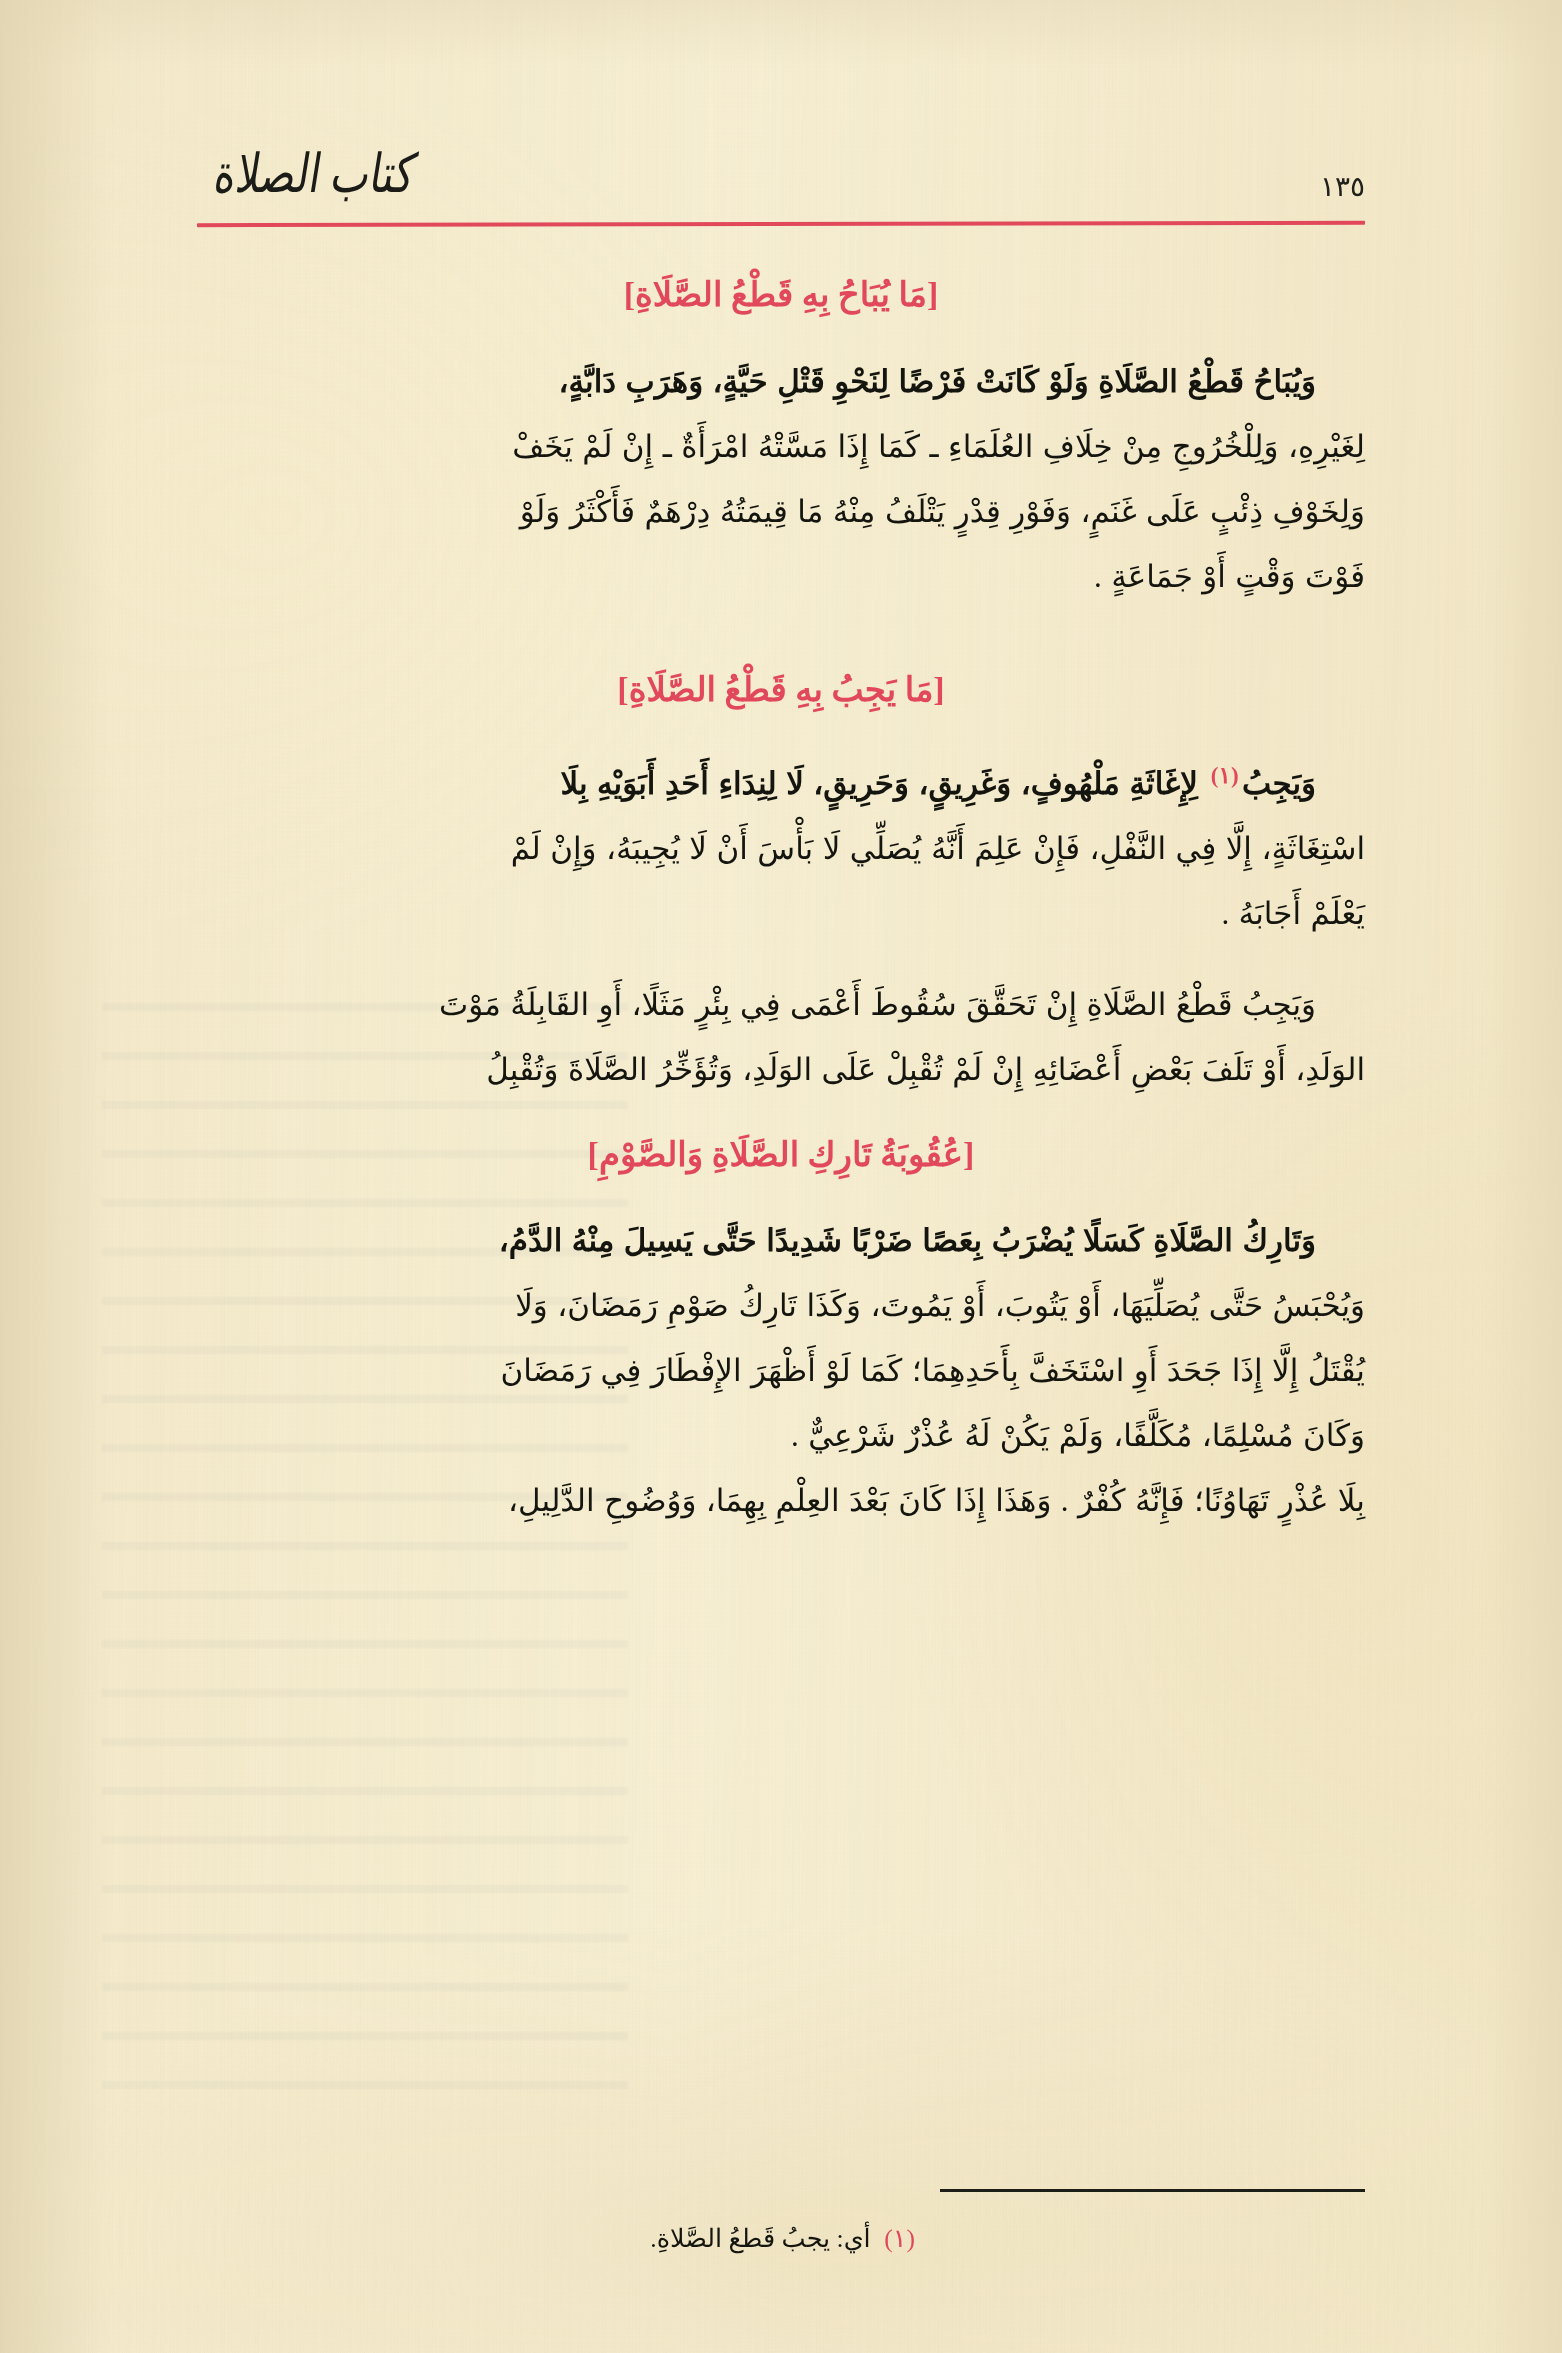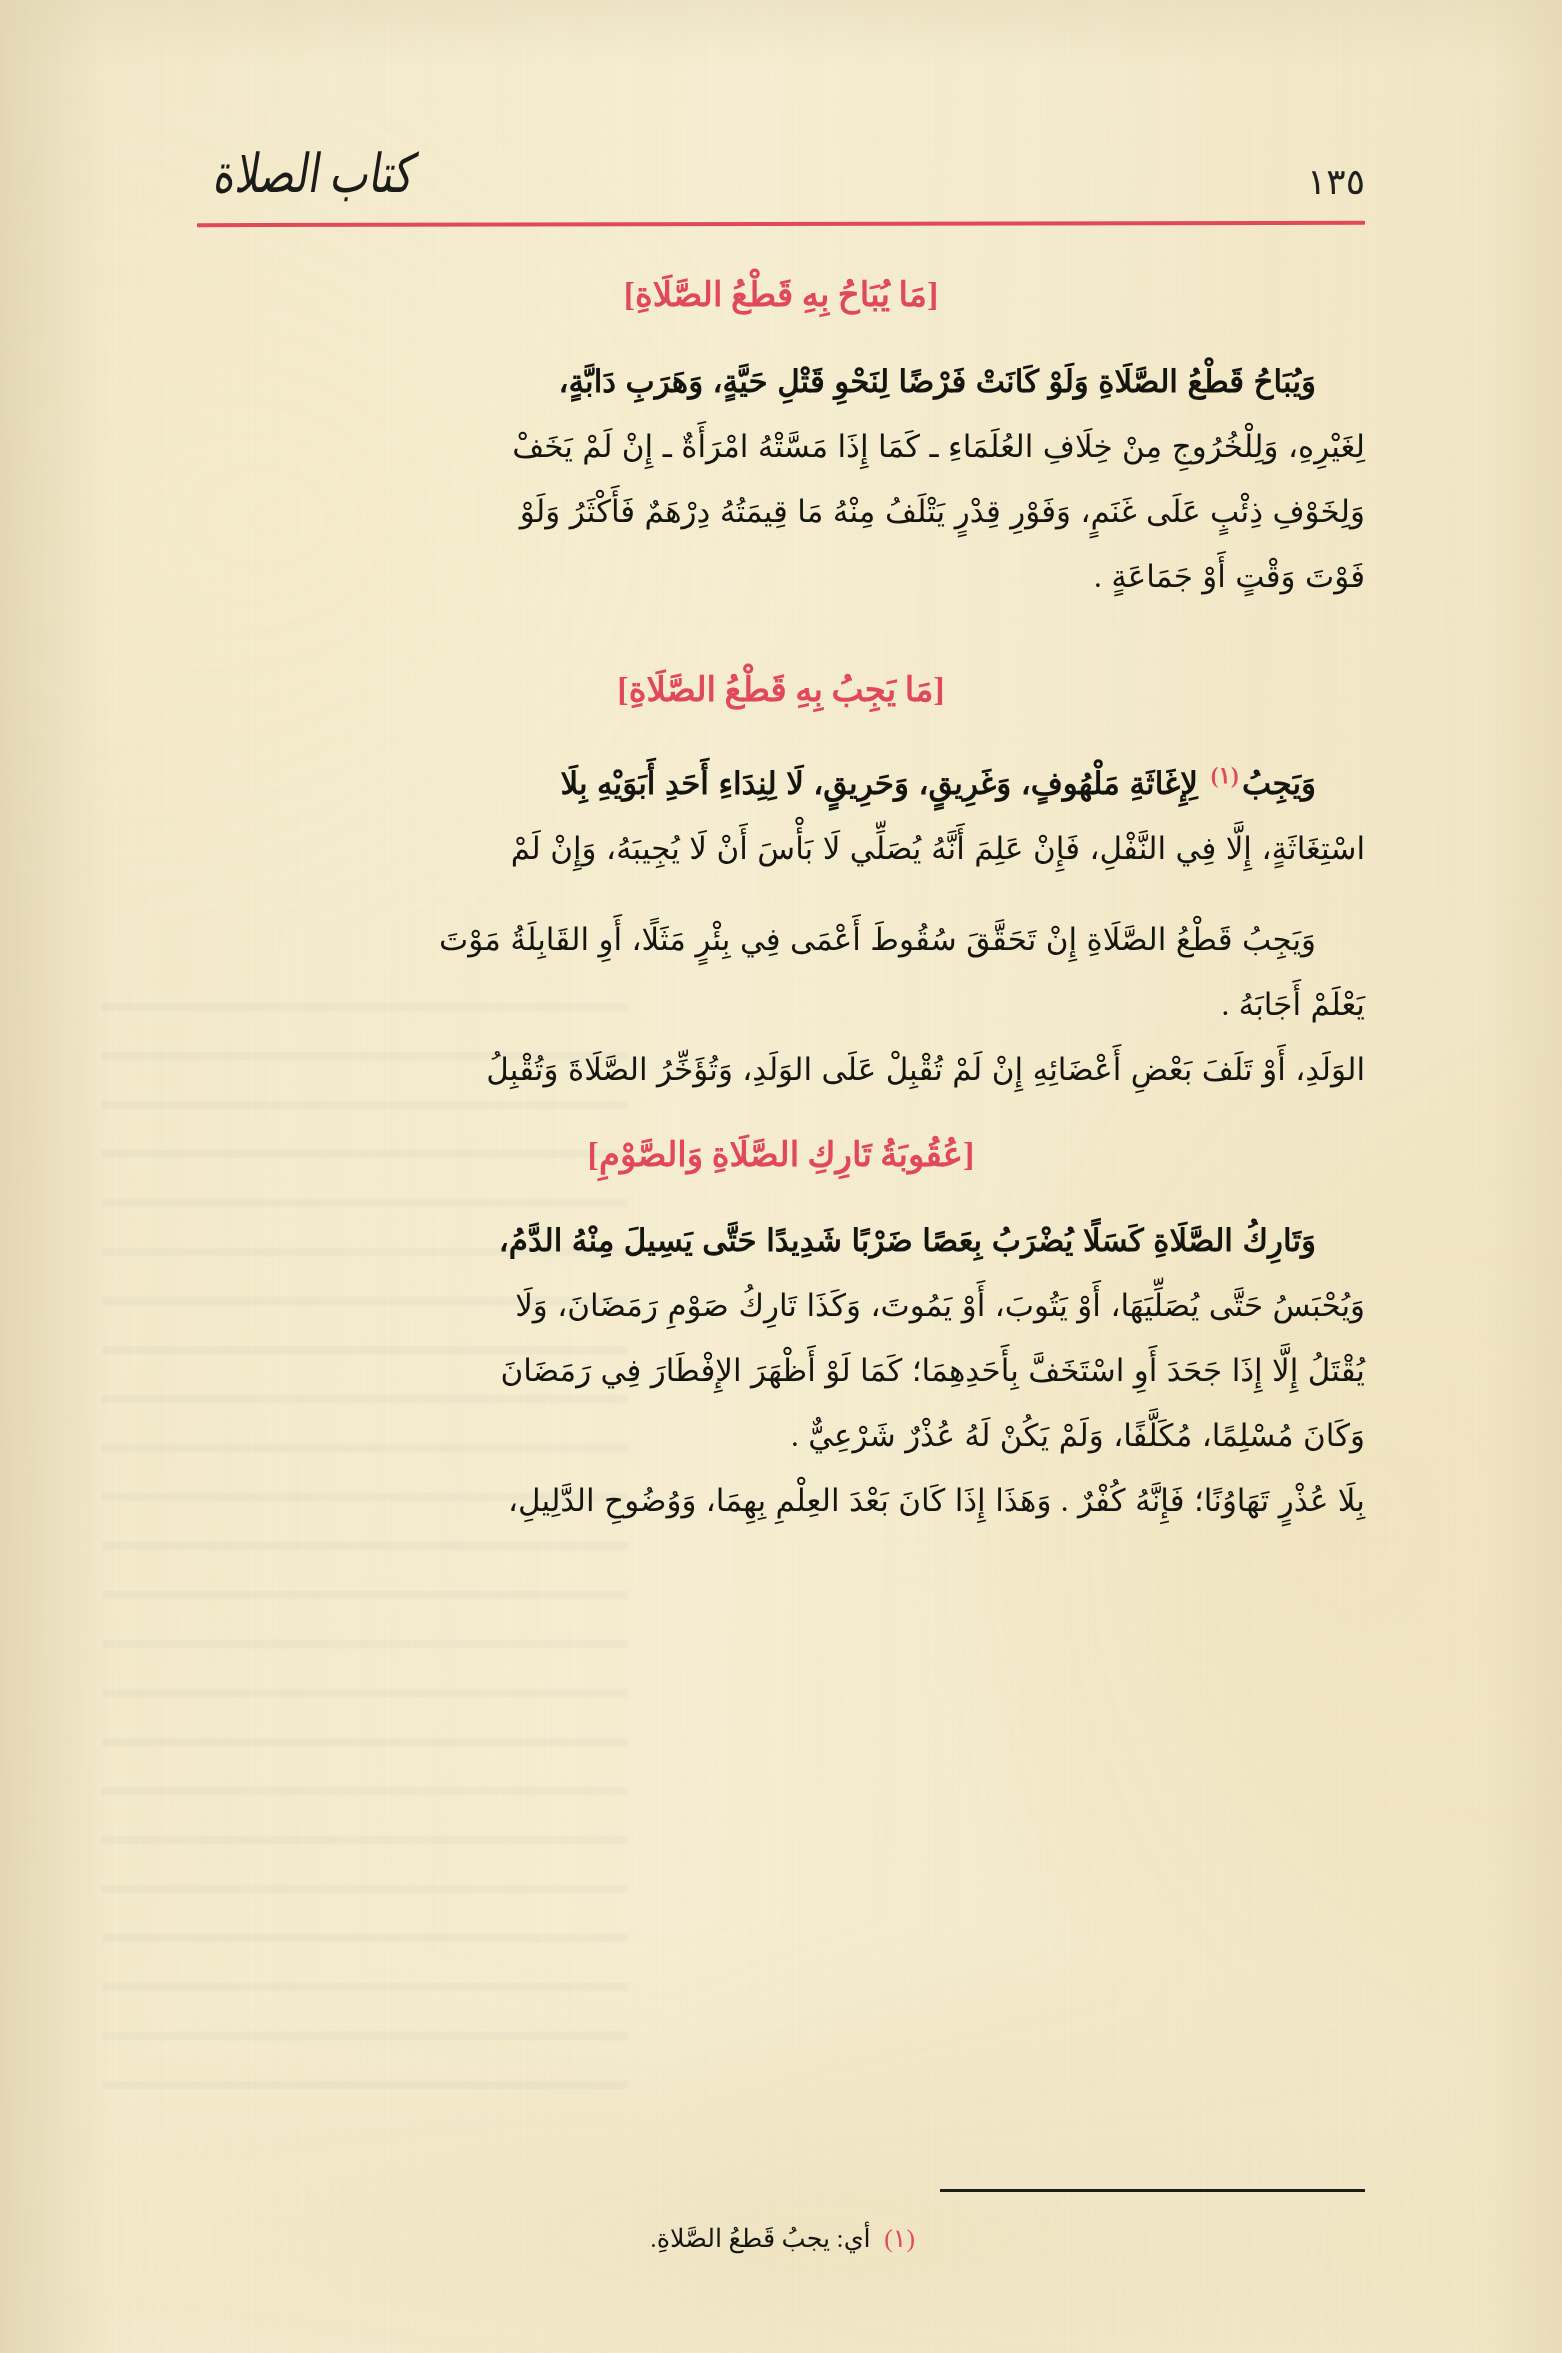--- a/index.html
+++ b/index.html
@@ -66,21 +66,21 @@
     height: 102px;
   }
   .header-row {
     display: flex;
     align-items: flex-end;
     justify-content: space-between;
     height: 82px;
   }
   .page-number {
     font-family: "Liberation Serif", "DejaVu Serif", serif;
-    font-size: 36px;
+    font-size: 28px;
     color: #20201c;
     letter-spacing: 1.7px;
     padding-bottom: 5.1px;
     direction: rtl;
   }
   .book-title {
     font-family: "Liberation Serif", "DejaVu Serif", serif;
     font-size: 44px;
     color: #1b1b17;
     direction: rtl;
@@ -235,25 +235,25 @@
     <p class="para">لِغَيْرِهِ، وَلِلْخُرُوجِ مِنْ خِلَافِ العُلَمَاءِ ـ كَمَا إِذَا مَسَّتْهُ امْرَأَةٌ ـ إِنْ لَمْ يَخَفْ</p>
     <p class="para">وَلِخَوْفِ ذِئْبٍ عَلَى غَنَمٍ، وَفَوْرِ قِدْرٍ يَتْلَفُ مِنْهُ مَا قِيمَتُهُ دِرْهَمٌ فَأَكْثَرُ وَلَوْ</p>
     <p class="para" style="text-align:right;">فَوْتَ وَقْتٍ أَوْ جَمَاعَةٍ .</p>
 
     <h2 class="section-heading heading-2">[مَا يَجِبُ بِهِ قَطْعُ الصَّلَاةِ]</h2>
 
     <p class="para first-of-block">
       <span class="indent"></span><span>وَيَجِبُ<span class="fn-ref">(١)</span> لِإِغَاثَةِ مَلْهُوفٍ، وَغَرِيقٍ، وَحَرِيقٍ، لَا لِنِدَاءِ أَحَدِ أَبَوَيْهِ بِلَا</span>
     </p>
     <p class="para">اسْتِغَاثَةٍ، إِلَّا فِي النَّفْلِ، فَإِنْ عَلِمَ أَنَّهُ يُصَلِّي لَا بَأْسَ أَنْ لَا يُجِيبَهُ، وَإِنْ لَمْ</p>
+    <p class="para" style="text-align:right;">يَعْلَمْ أَجَابَهُ .</p>
+
     <p class="para tight">
       <span class="indent"></span><span>وَيَجِبُ قَطْعُ الصَّلَاةِ إِنْ تَحَقَّقَ سُقُوطَ أَعْمَى فِي بِئْرٍ مَثَلًا، أَوِ القَابِلَةُ مَوْتَ</span>
     </p>
-
-    <p class="para" style="text-align:right;">يَعْلَمْ أَجَابَهُ .</p>
     <p class="para">الوَلَدِ، أَوْ تَلَفَ بَعْضِ أَعْضَائِهِ إِنْ لَمْ تُقْبِلْ عَلَى الوَلَدِ، وَتُؤَخِّرُ الصَّلَاةَ وَتُقْبِلُ</p>
 
     <h2 class="section-heading heading-3">[عُقُوبَةُ تَارِكِ الصَّلَاةِ وَالصَّوْمِ]</h2>
 
     <p class="para first-of-block">
       <span class="indent"></span><span>وَتَارِكُ الصَّلَاةِ كَسَلًا يُضْرَبُ بِعَصًا ضَرْبًا شَدِيدًا حَتَّى يَسِيلَ مِنْهُ الدَّمُ،</span>
     </p>
     <p class="para">وَيُحْبَسُ حَتَّى يُصَلِّيَهَا، أَوْ يَتُوبَ، أَوْ يَمُوتَ، وَكَذَا تَارِكُ صَوْمِ رَمَضَانَ، وَلَا</p>
     <p class="para">يُقْتَلُ إِلَّا إِذَا جَحَدَ أَوِ اسْتَخَفَّ بِأَحَدِهِمَا؛ كَمَا لَوْ أَظْهَرَ الإِفْطَارَ فِي رَمَضَانَ</p>
     <p class="para" style="text-align:right;">وَكَانَ مُسْلِمًا، مُكَلَّفًا، وَلَمْ يَكُنْ لَهُ عُذْرٌ شَرْعِيٌّ .</p>

